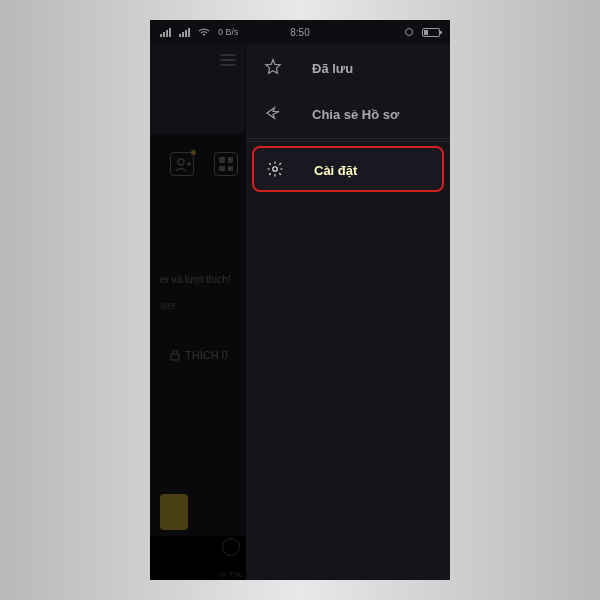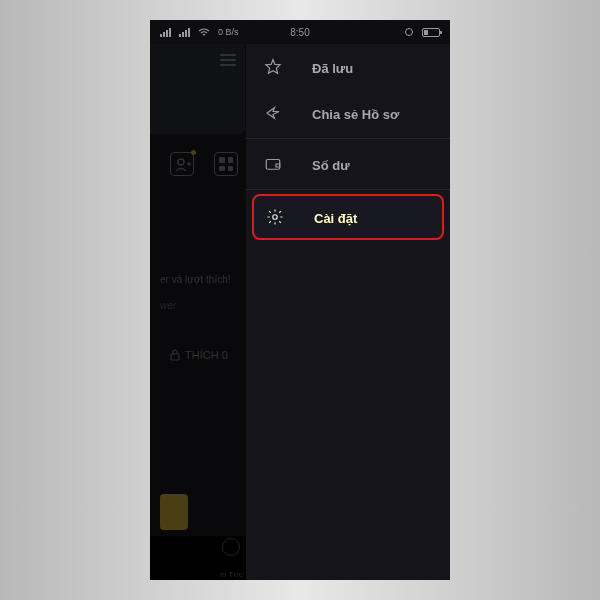--- a/index.html
+++ b/index.html
@@ -383,29 +383,20 @@
         <span class="icon-slot">
           <svg width="18" height="18" viewBox="0 0 24 24" fill="none" stroke-width="1.6">
               <path d="M4 12 L14 5 L12 10 L20 10 L12 14 L14 19 Z"></path>
             </svg>
         </span>
         <span class="label">Chia sẻ Hồ sơ</span>
       </div>
 
       <div class="divider"></div>
 
-      <div class="drawer-item">
-        <span class="icon-slot">
-          <svg width="18" height="18" viewBox="0 0 24 24" fill="none" stroke-width="1.6">
-              <rect x="3" y="6" width="18" height="13" rx="2"></rect>
-              <path d="M16 12 h5 v4 h-5 z"></path>
-            </svg>
-        </span>
-        <span class="label">Số dư</span>
-      </div>
 
       <div class="divider"></div>
 
       <div class="drawer-item highlighted">
         <span class="icon-slot">
           <svg width="18" height="18" viewBox="0 0 24 24" fill="none" stroke-width="1.6">
               <circle cx="12" cy="12" r="3"></circle>
               <path d="M12 2 v3 M12 19 v3 M4.2 4.2 l2.1 2.1 M17.7 17.7 l2.1 2.1 M2 12 h3 M19 12 h3 M4.2 19.8 l2.1 -2.1 M17.7 6.3 l2.1 -2.1"></path>
             </svg>
         </span>

